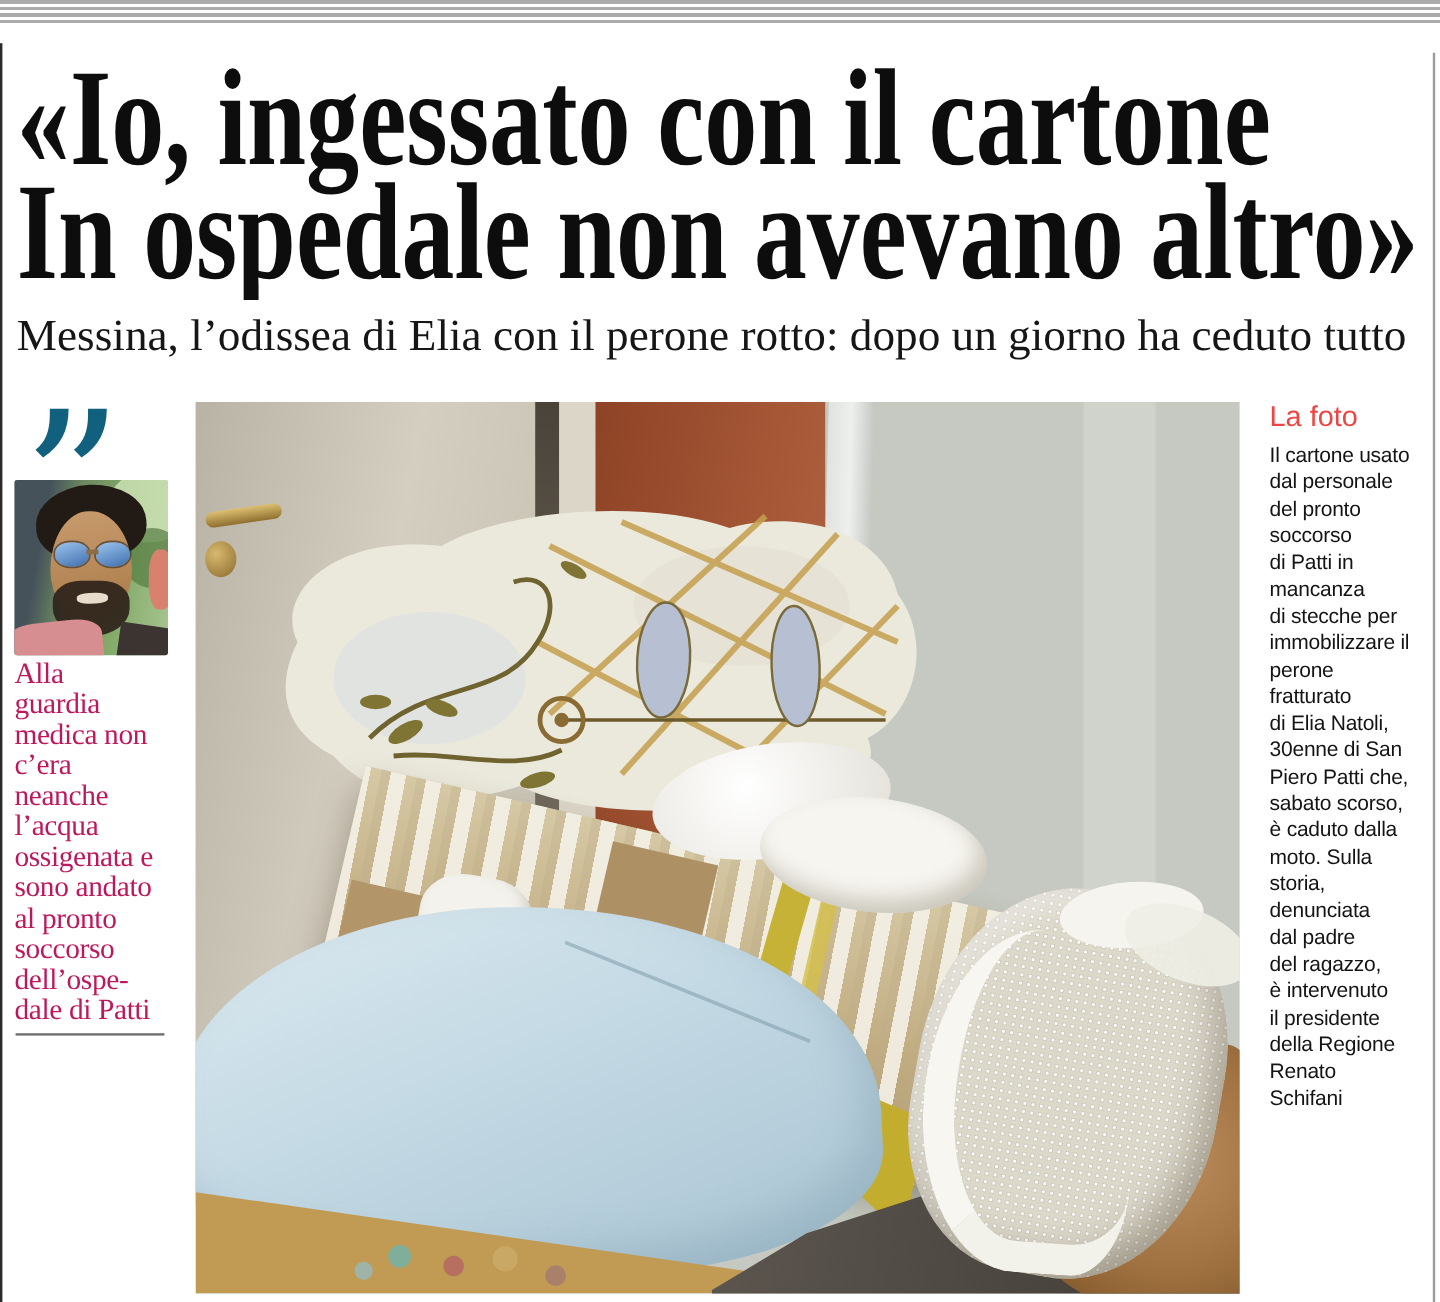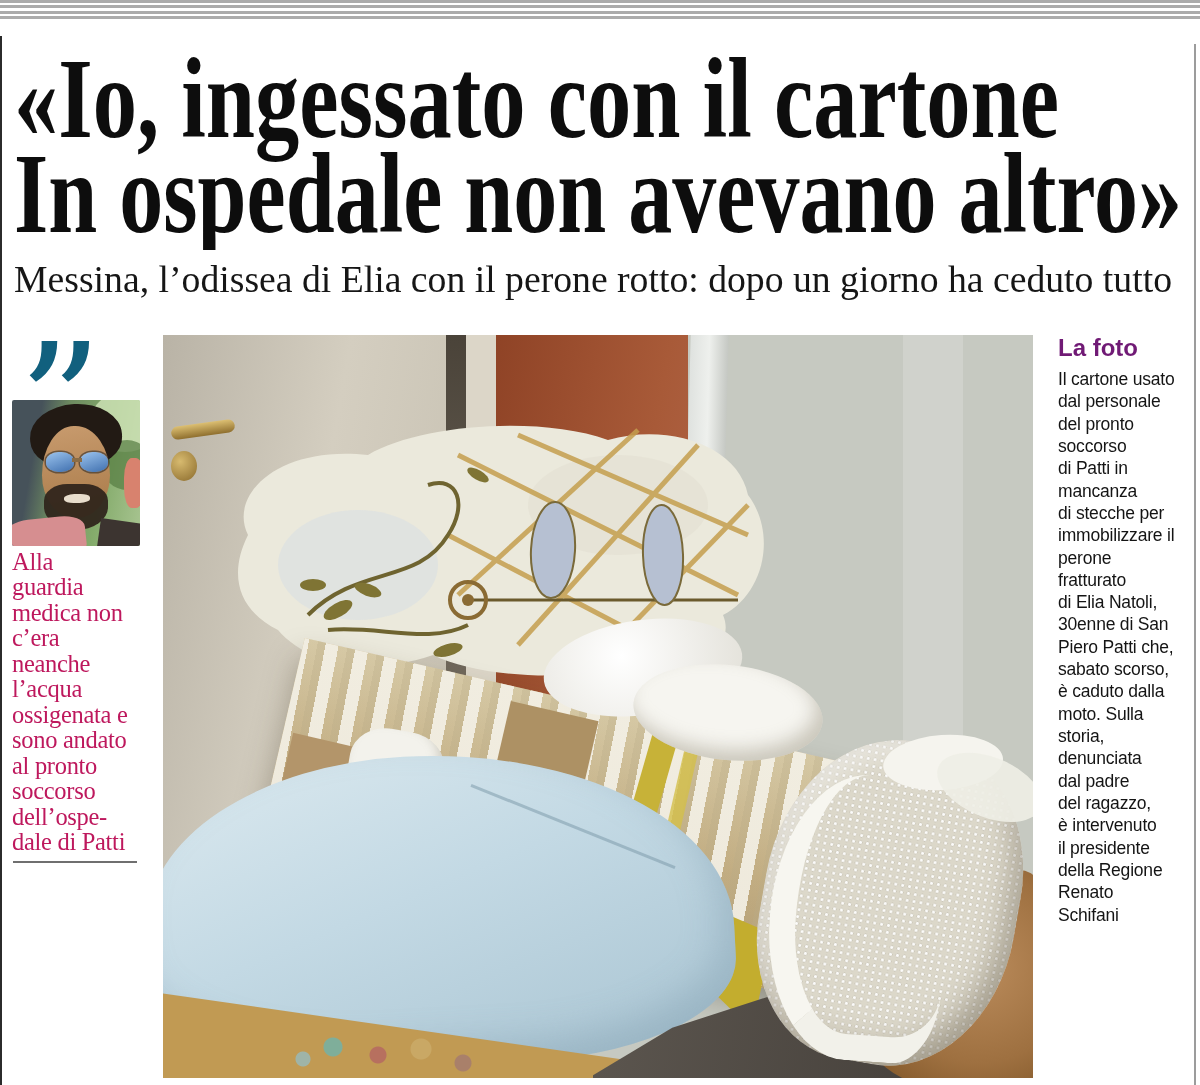--- a/index.html
+++ b/index.html
@@ -39,21 +39,21 @@
   .mug-smile{left:52px;top:94px;width:26px;height:9px;border-radius:40%;background:#e8ddcc;transform:rotate(-2deg);}
   .mug-shirt{left:-6px;top:118px;width:80px;height:42px;border-radius:30%;background:#d68e90;transform:rotate(-6deg);}
   .mug-shoulder{left:86px;top:122px;width:60px;height:40px;background:#3c3430;transform:rotate(8deg);}
   .mug-salmon{left:112px;top:58px;width:20px;height:50px;border-radius:40%;background:#d8826e;}
   .pull-quote{left:12px;top:549px;width:152px;font-size:24.5px;line-height:1.04;
     letter-spacing:-0.3px;white-space:pre-line;color:#be185d;}
   .left-col-rule{left:13px;top:861px;width:124px;height:2px;background:#6f6f6f;}
 
   
   .caption-head{left:1058px;top:334px;width:140px;font-family:"Liberation Sans",sans-serif;
-    font-weight:700;font-size:24px;color:#701a75;}
+    font-weight:400;font-size:24px;color:#ef4444;}
   .caption-body{left:1058px;top:368px;width:145px;font-family:"Liberation Sans",sans-serif;
     font-size:17.5px;line-height:1.275;letter-spacing:-0.2px;white-space:pre-line;color:#141414;}
 
   
   .photo{left:163px;top:335px;width:870px;height:743px;overflow:hidden;background:#c6c9c1;}
   .ph-wall-hl{left:740px;top:0;width:60px;height:743px;background:rgba(255,255,255,.18);}
   .ph-door{left:0;top:0;width:300px;height:680px;
     background:linear-gradient(100deg,#b9b3a6,#d4cec0 45%,#c7c1b2 90%);}
   .ph-door-gap{left:283px;top:0;width:20px;height:660px;background:linear-gradient(180deg,#4a4339,#958c7d);}
   .ph-jamb{left:303px;top:0;width:34px;height:660px;background:#dcd6c8;border-right:2px solid #b3ac9d;}

